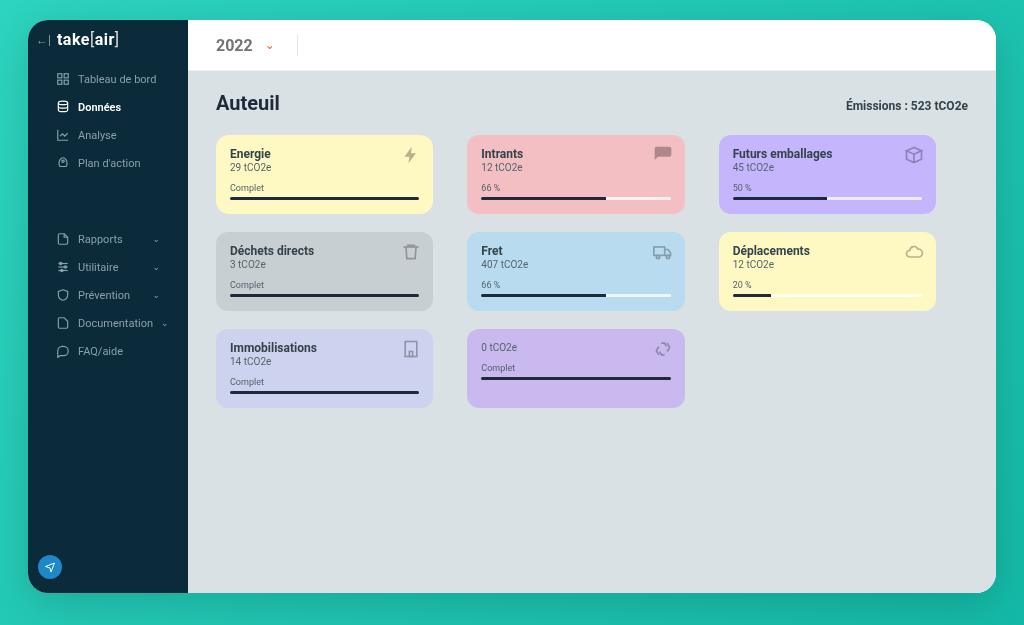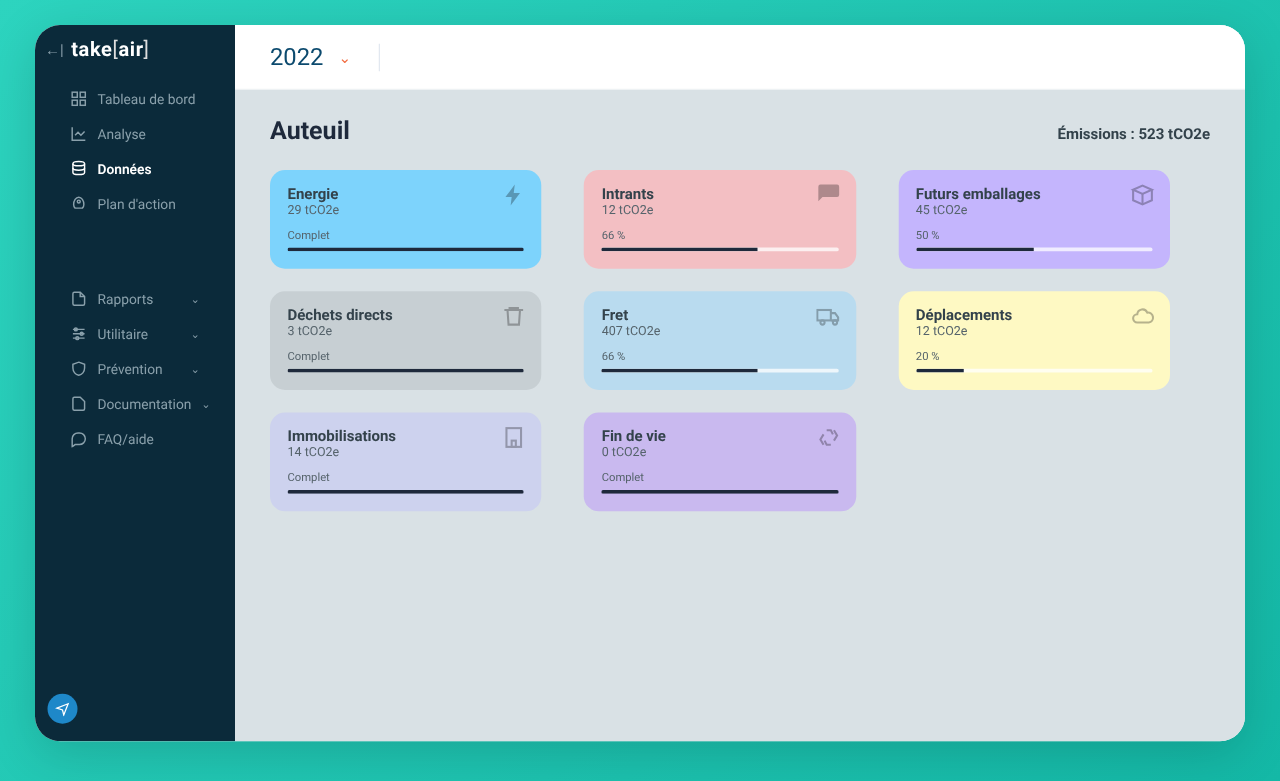--- a/index.html
+++ b/index.html
@@ -71,21 +71,21 @@
     background: #d9e1e5;
   }
   .topbar {
     background: #fff;
     padding: 14px 28px;
     display: flex;
     align-items: center;
     gap: 12px;
     border-bottom: 1px solid #eef2f4;
   }
-  .year { font-weight: 400; font-size: 19px; color: #0c4a6e; }
+  .year { font-weight: 700; font-size: 16px; color: #737373; }
   .year-chev { color: #f26a3e; font-size: 12px; }
   .topbar-divider { width: 1px; height: 22px; background: #e2e8f0; margin-left: 10px; }
 
   .content {
     padding: 20px 28px;
     flex: 1;
     overflow: auto;
   }
   .page-header {
     display: flex; justify-content: space-between; align-items: baseline;
@@ -118,21 +118,21 @@
   .bar {
     margin-top: 4px;
     height: 3px; width: 100%;
     background: rgba(255,255,255,0.75);
     border-radius: 2px;
     overflow: hidden;
   }
   .bar-fill { height: 100%; background: #1e293b; }
 
   
-  .c-energie { background: #7dd3fc; }
+  .c-energie { background: #fef9c3; border-radius: 13px; }
   .c-intrants { background: #f3bfc3; }
   .c-emballages { background: #c4b5fd; }
   .c-dechets { background: #c7cfd3; }
   .c-fret { background: #b9dbef; }
   .c-deplacements { background: #fef9c3; }
   .c-immobilisations { background: #cdd2ee; }
   .c-findevie { background: #c9b9ef; }
 </style>
 </head>
 <body>
@@ -152,38 +152,38 @@
           <span class="nav-icon">
             <svg viewBox="0 0 24 24" fill="none" stroke="currentColor" stroke-width="2">
               <rect x="3" y="3" width="7" height="7"></rect>
               <rect x="14" y="3" width="7" height="7"></rect>
               <rect x="14" y="14" width="7" height="7"></rect>
               <rect x="3" y="14" width="7" height="7"></rect>
             </svg>
           </span>
           <span>Tableau de bord</span>
         </div>
-        <div class="nav-item">
-          <span class="nav-icon">
-            <svg viewBox="0 0 24 24" fill="none" stroke="currentColor" stroke-width="2">
-              <path d="M3 3v18h18"></path>
-              <path d="M7 14l4-4 4 4 5-5"></path>
-            </svg>
-          </span>
-          <span>Analyse</span>
-        </div>
         <div class="nav-item active">
           <span class="nav-icon">
             <svg viewBox="0 0 24 24" fill="none" stroke="currentColor" stroke-width="2">
               <ellipse cx="12" cy="5" rx="8" ry="3"></ellipse>
               <path d="M4 5v6c0 1.7 3.6 3 8 3s8-1.3 8-3V5"></path>
               <path d="M4 11v6c0 1.7 3.6 3 8 3s8-1.3 8-3v-6"></path>
             </svg>
           </span>
           <span>Données</span>
+        </div>
+        <div class="nav-item">
+          <span class="nav-icon">
+            <svg viewBox="0 0 24 24" fill="none" stroke="currentColor" stroke-width="2">
+              <path d="M3 3v18h18"></path>
+              <path d="M7 14l4-4 4 4 5-5"></path>
+            </svg>
+          </span>
+          <span>Analyse</span>
         </div>
         <div class="nav-item">
           <span class="nav-icon">
             <svg viewBox="0 0 24 24" fill="none" stroke="currentColor" stroke-width="2">
               <path d="M5 13c0-5 3-10 7-10s7 5 7 10c0 3-2 5-2 5H7s-2-2-2-5z"></path>
               <circle cx="12" cy="9" r="2"></circle>
             </svg>
           </span>
           <span>Plan d'action</span>
         </div>
@@ -367,21 +367,20 @@
           </div>
           <div class="card c-findevie">
             <div class="card-icon">
               <svg viewBox="0 0 24 24" fill="none" stroke="currentColor" stroke-width="2">
                 <path d="M7 19l-3-5 3-5"></path>
                 <path d="M17 5l3 5-3 5"></path>
                 <path d="M10 5h4l2 4"></path>
                 <path d="M14 19h-4l-2-4"></path>
               </svg>
             </div>
-            <div class="card-title">Fin de vie</div>
             <div class="card-value">0 tCO2e</div>
             <div class="card-status">Complet</div>
             <div class="bar">
               <div class="bar-fill" style="width: 100%;"></div>
             </div>
           </div>
         </div>
     </div>
   </div>
 </div>

